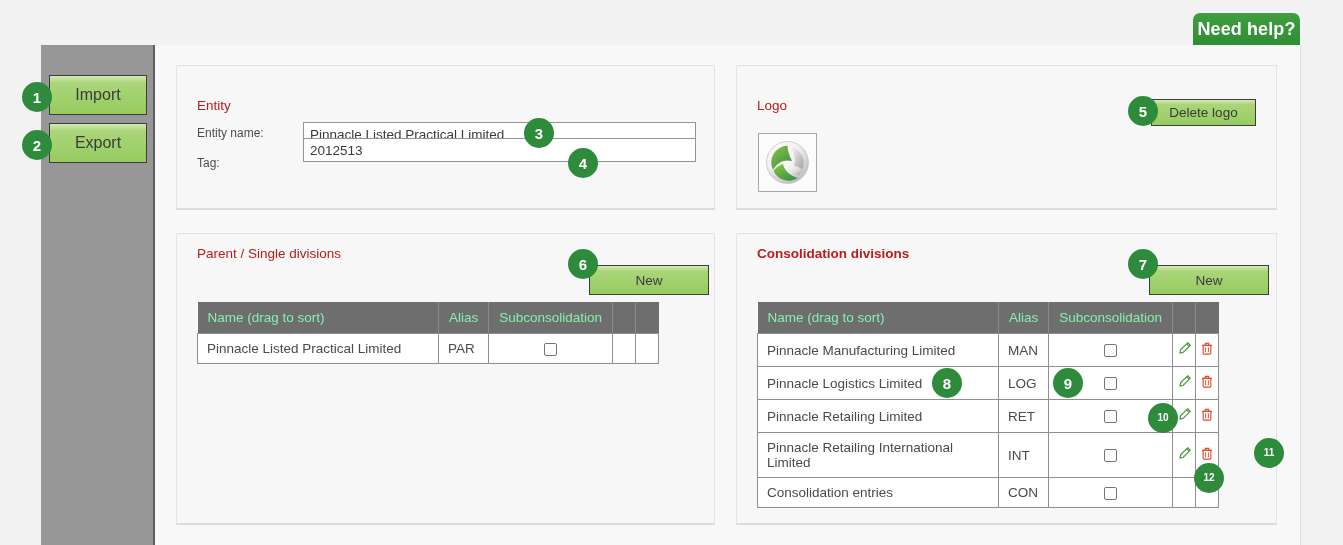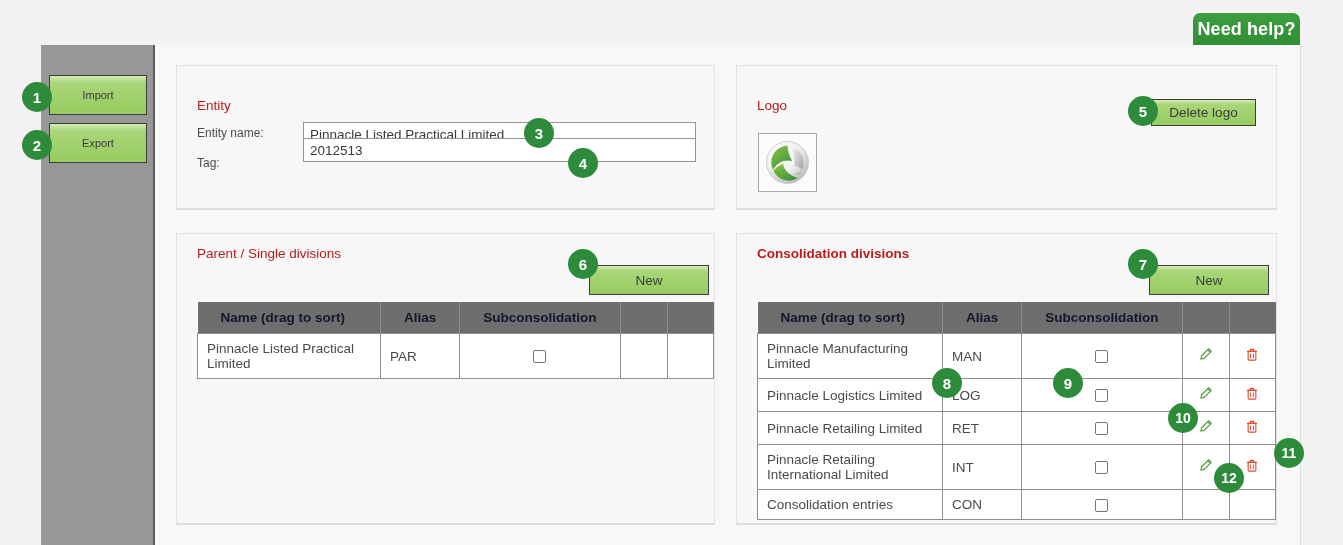--- a/index.html
+++ b/index.html
@@ -72,21 +72,21 @@
   }
   .side-btn {
     position: absolute;
     left: 8px;
     width: 98px;
     height: 40px;
     background: linear-gradient(to bottom, #d5ebb6 0%, #aad579 18%, #96cc60 100%);
     border: 1px solid #3d3d3d;
     box-sizing: border-box;
     color: #3a3a3a;
-    font-size: 11px;
+    font-size: 16px;
     display: flex;
     align-items: center;
     justify-content: center;
     cursor: pointer;
   }
   .side-btn.import { top: 30px; }
   .side-btn.export { top: 78px; }
 
   
   .panel {
@@ -170,24 +170,24 @@
   .dtable {
     position: absolute;
     left: 20px;
     top: 68px;
     border-collapse: collapse;
     font-size: 13.5px;
     background: #ffffff;
   }
   .dtable th {
     background: #6e6e6e;
-    color: #0f172a;
-    font-weight: bold;
+    color: #86efac;
+    font-weight: normal;
     text-align: left;
-    padding: 8px 23px;
+    padding: 8px 10px;
     border-right: 1px solid #8a8a8a;
     height: 18px;
     box-sizing: border-box;
   }
   .dtable th:last-child { border-right: none; }
   .dtable td {
     border: 1px solid #8f8f8f;
     padding: 7px 9px;
     color: #4a4a4a;
     height: 21px;
@@ -219,21 +219,21 @@
     background: #2e8b3c;
     color: #ffffff;
     font-size: 15px;
     font-weight: bold;
     display: flex;
     align-items: center;
     justify-content: center;
     z-index: 9;
     line-height: 1;
   }
-  .badge.sm { font-size: 14px; margin-left: 20px; }
+  .badge.sm { font-size: 10px; }
 </style>
 </head>
 <body>
 
 <div id="root">
 
   <div class="need-help">Need help?</div>
 
   <div class="page-body">
     <div class="page-left-gutter"></div>

